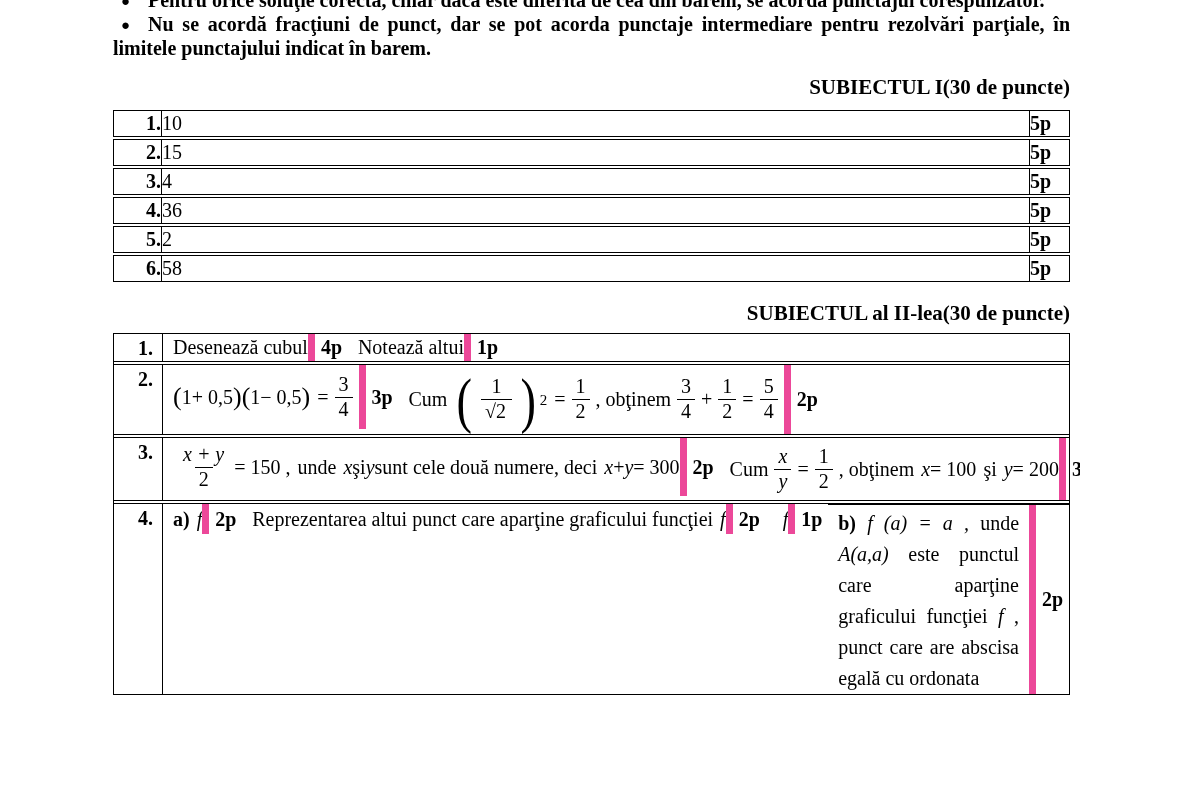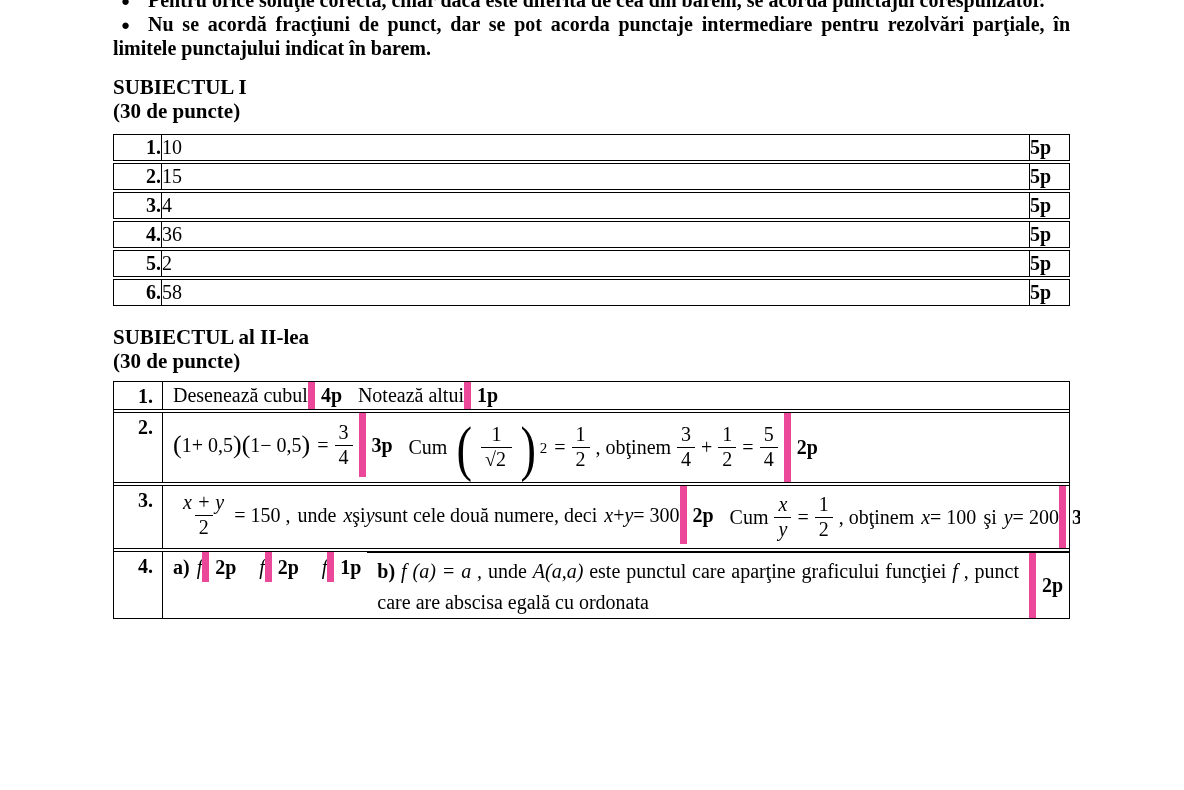--- a/index.html
+++ b/index.html
@@ -7,21 +7,21 @@
   body { font-family: "Liberation Serif", serif; color: #000; }
   .page { position: relative; width: 1080px; height: 790px; overflow: hidden; background: #ffffff; }
   .content { position: absolute; left: 113px; top: -11px; width: 957px; }
 
   
   .bullet-para { font-weight: bold; font-size: 20px; line-height: 23px; text-align: justify; }
   .bullet-para.nowrap { white-space: nowrap; }
   .bullet-marker { display: inline-block; width: 35px; padding-left: 8px; font-size: 15px; vertical-align: 1px; }
 
   
-  .section-head { display: flex; justify-content: flex-end; font-weight: bold; font-size: 21px; line-height: 24px; flex-direction: column; }
+  .section-head { display: flex; justify-content: flex-end; font-weight: bold; font-size: 21px; line-height: 24px; }
   .head1 { margin-top: 15px; }
   .head2 { margin-top: 19px; }
 
   
   table.t1 { width: 100%; border-collapse: collapse; font-size: 20px; margin-top: 11px; }
   table.t1 { border: 1.5px solid #000; }
   table.t1 td { border-left: 1px solid #000; border-right: 1px solid #000; border-top: 4px double #000; padding: 1px 0; height: 25px; }
   table.t1 tr:first-child td { border-top: none; }
   td.c-num { width: 48px; text-align: right; padding-right: 9px; font-weight: bold; }
   td.c-ans { padding-left: 10px; }
@@ -237,20 +237,21 @@
 
           <div class="t2-line h30">
             <div class="t2-content">
               <b>a)</b>
               <span class="v gap-l">f</span>
             </div>
             <div class="t2-points">2p</div>
           </div>
           <div class="t2-line h30">
             <div class="t2-content">
+              <span>Reprezentarea altui punct care aparţine graficului funcţiei</span>
               <span class="v gap-l">f</span>
             </div>
             <div class="t2-points">2p</div>
           </div>
           <div class="t2-line h30">
             <div class="t2-content">
               <span class="v gap-l">f</span>
             </div>
             <div class="t2-points">1p</div>
           </div>

